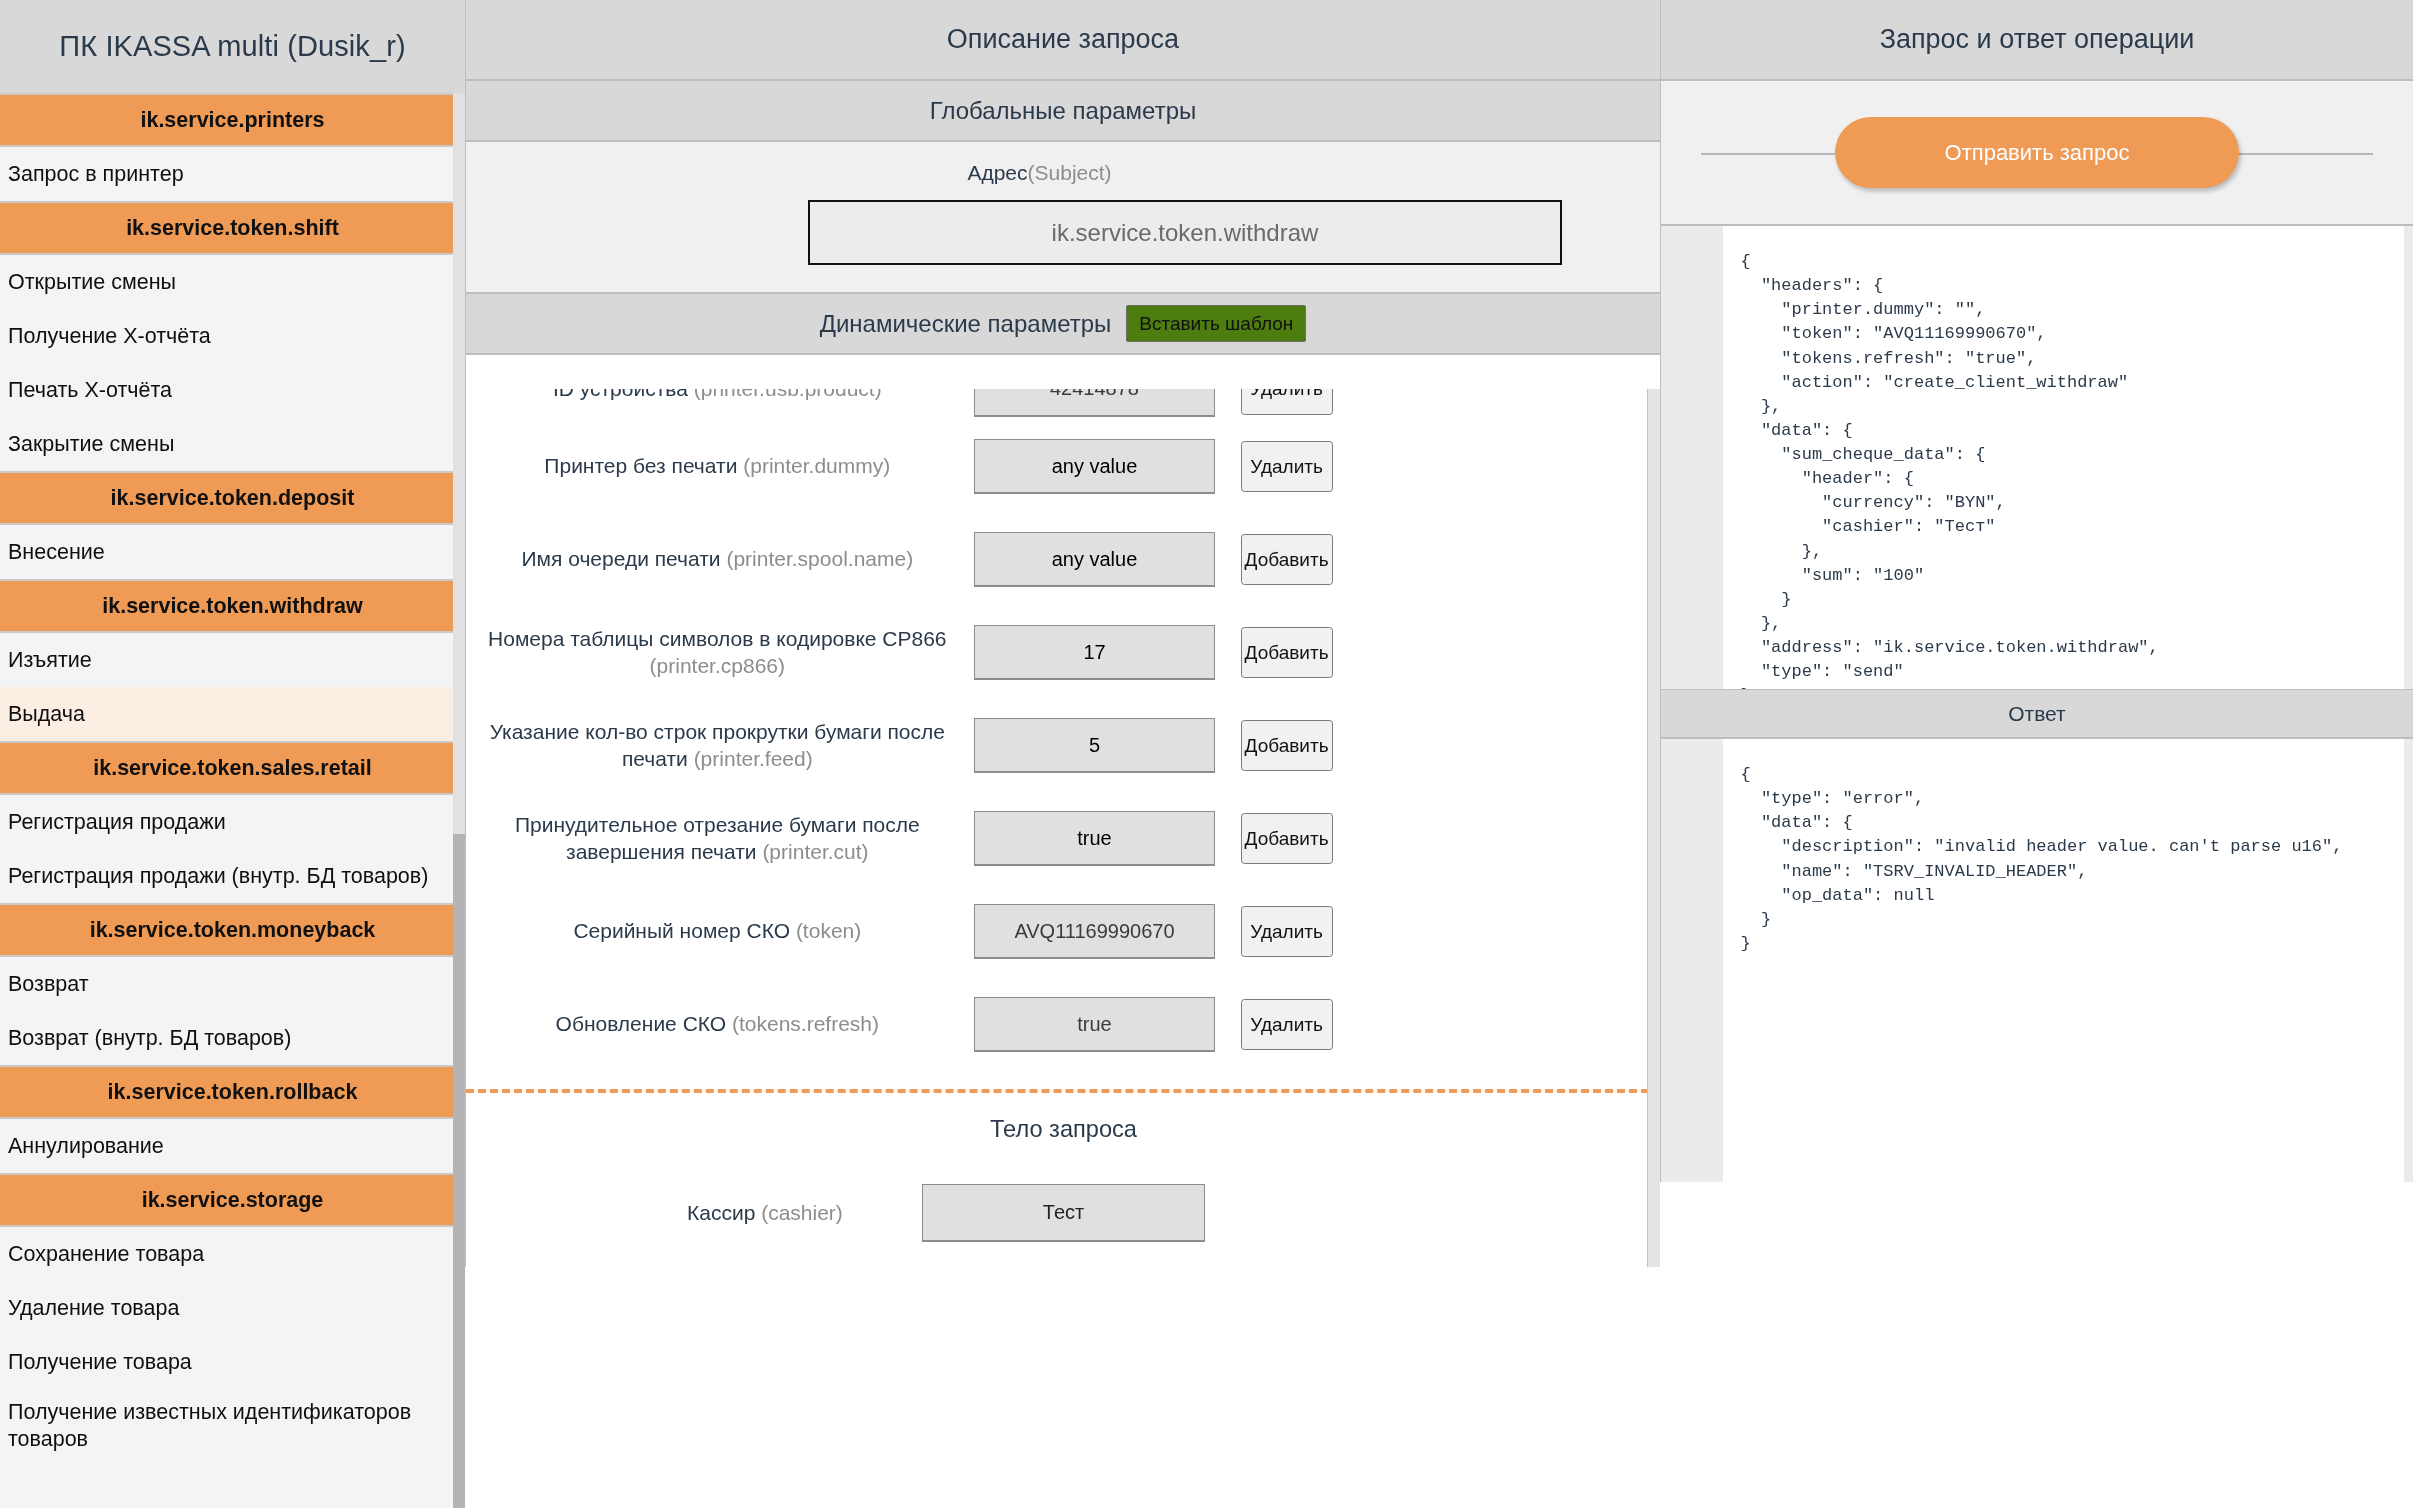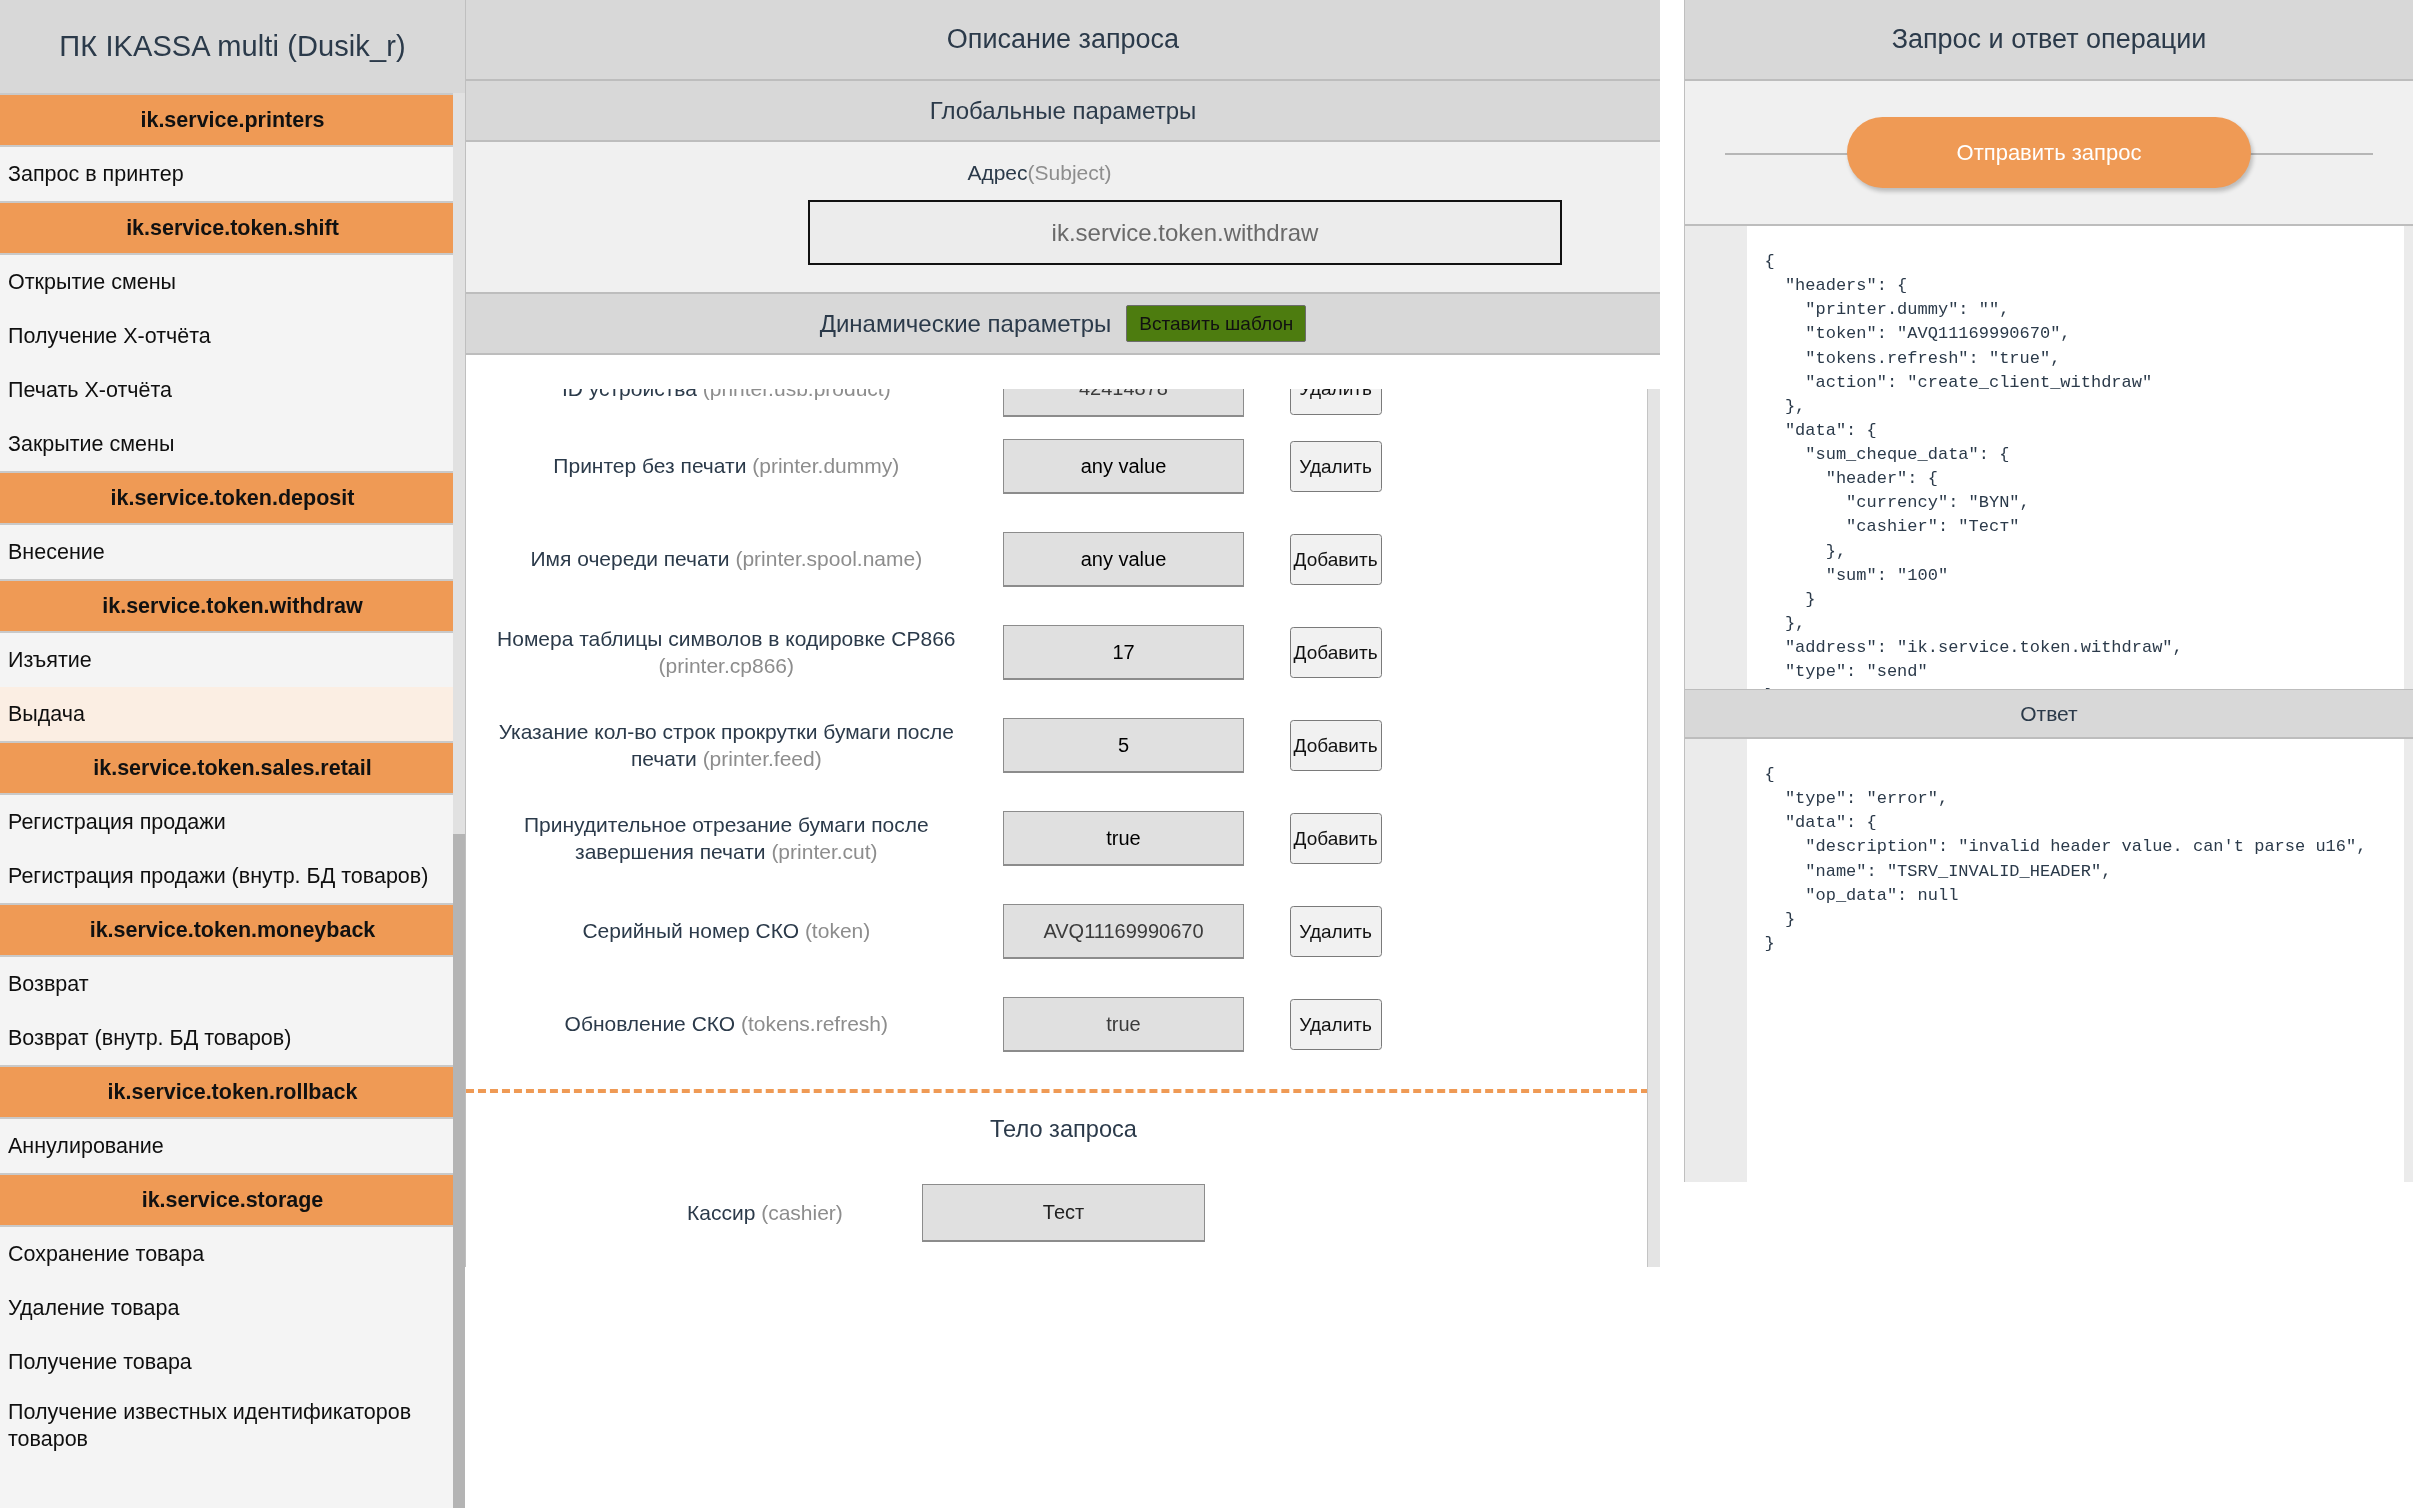--- a/index.html
+++ b/index.html
@@ -141,22 +141,21 @@
     width: 1195px;
     height: 1119px;
     overflow: hidden;
     background: #ffffff;
   }
   .params-inner { padding-top: 0; }
   .prow {
     display: flex;
     align-items: center;
     height: 93px;
-    padding-left: 17px;
-    gap: 20px;
+    padding-left: 8px;
   }
   .prow .plabel {
     width: 492px;
     text-align: center;
     font-size: 21px;
     color: #2b3a4a;
     line-height: 1.25;
     padding-right: 5.4px;
   }
   .prow .plabel .key { color: #8d8d8d; }
@@ -234,21 +233,20 @@
   }
 
   
   .right {
     flex: 1 1 auto;
     height: 1182px;
     background: #0ea5e9;
     position: relative;
     overflow: hidden;
     border-left: 1.3px solid #bfbfbf;
-    margin-left: 24px;
   }
   .r-title {
     height: 81px;
     background: #d8d8d8;
     color: #2b3a4a;
     font-size: 27px;
     display: flex; align-items: center; justify-content: center;
     border-bottom: 2px solid #bdbdbd;
   }
   .send-zone {

